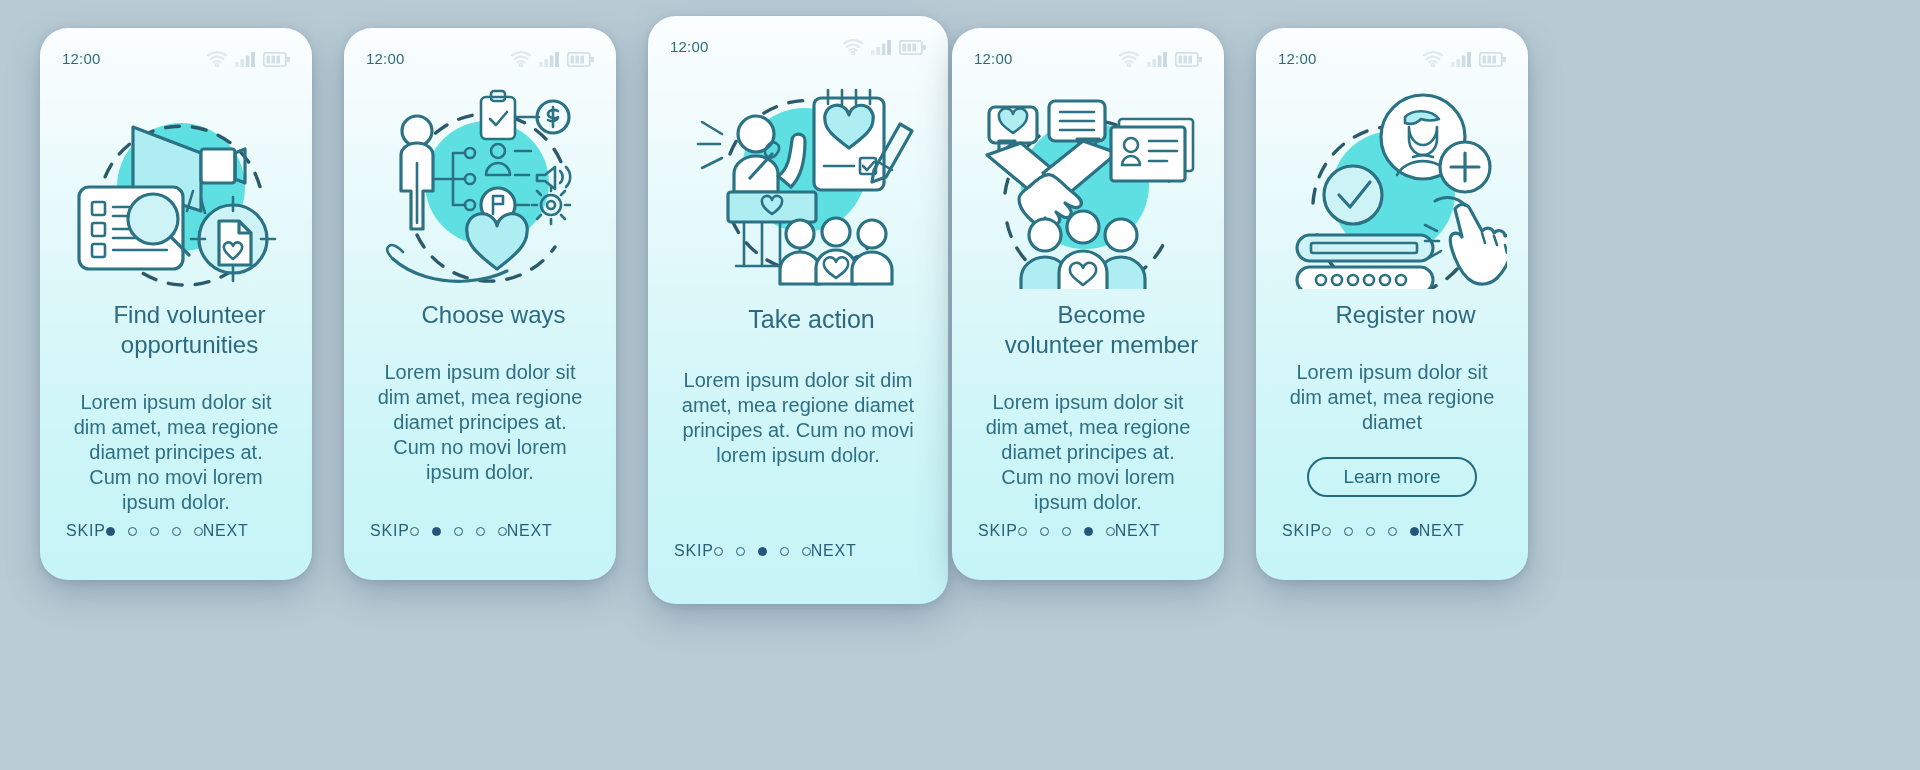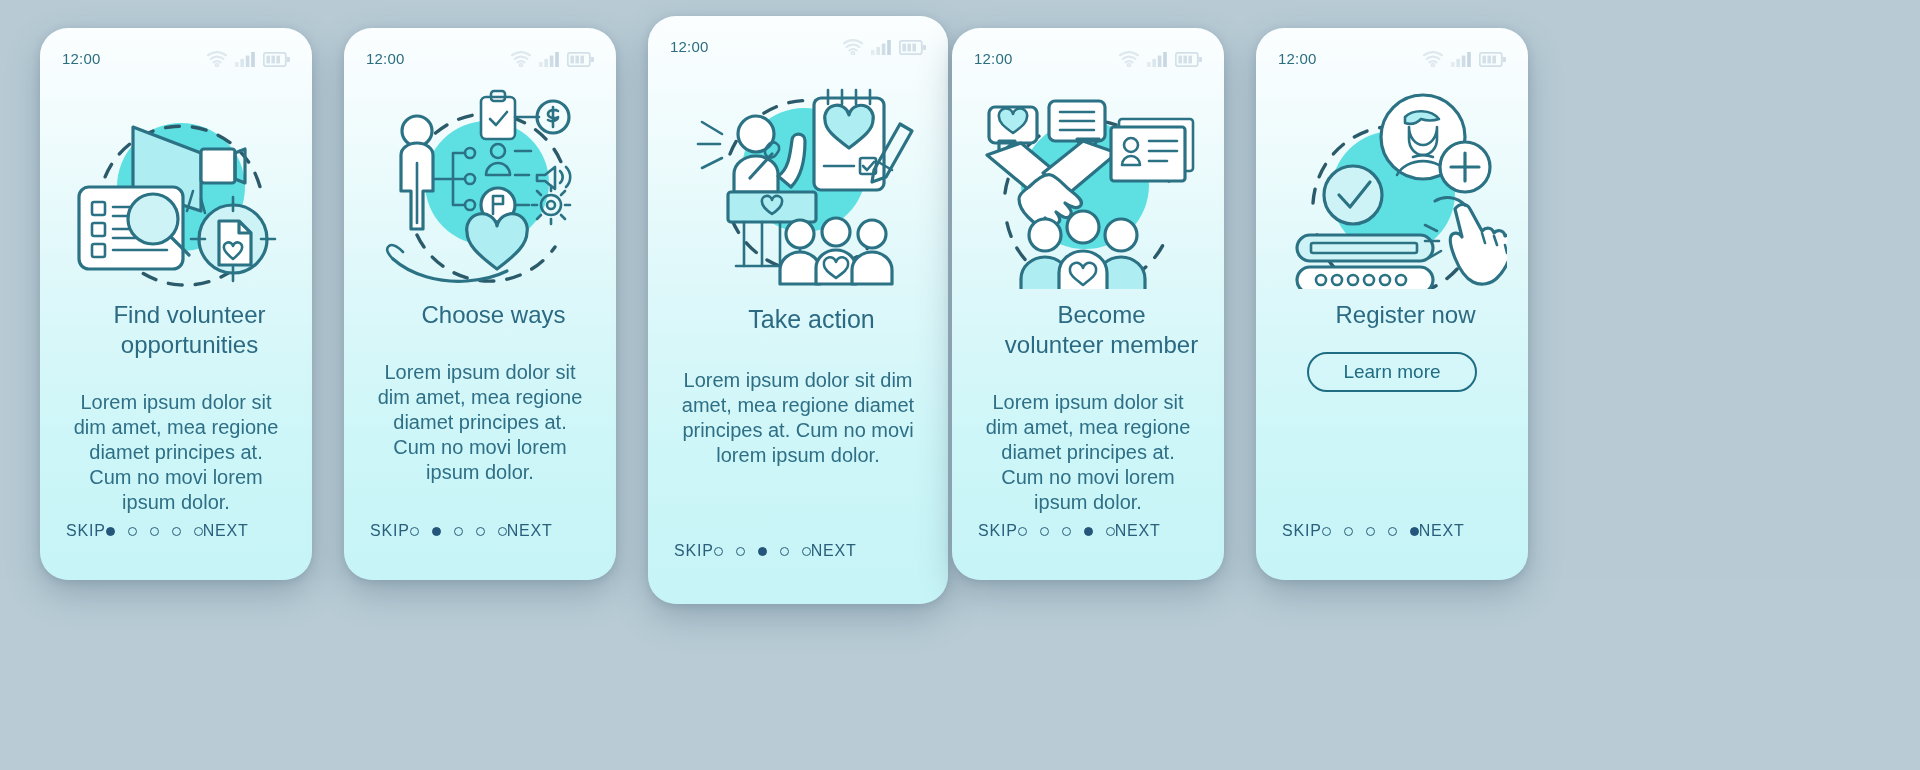--- a/index.html
+++ b/index.html
@@ -556,20 +556,21 @@
         <path class="ln" d="M178 126 c4-6 12-6 15 0 l12 22 c4-4 10-4 12 2 c3-4 10-3 11 3 c4-2 9 2 8 8 c-2 14-8 26-16 34 c-6 6-16 8-24 4 c-8-4-14-14-18-24 c-4-10-6-18-4-22 c2-4 8-4 11 1z"></path>
         <path class="ln2" d="M205 150 l3 10 M217 153 l3 9 M228 162 l2 8"></path>
         <path class="ln" d="M158 118 c10-6 22-4 30 4"></path>
         <path class="ln2" d="M160 148 l-12 -6 M162 158 l-14 0 M164 168 l-12 7"></path>
       </svg>
     </div>
 
     <div class="title">
       <div>Register now</div>
     </div>
+    <div class="desc">Lorem ipsum dolor sit dim amet, mea regione diamet</div>
     <div class="cta-wrap">
       <button class="cta">Learn more</button>
     </div>
 
     <div class="nav">
       <button class="navbtn">SKIP</button>
       <div class="dots">
         <span class="dot"></span>
         <span class="dot"></span>
         <span class="dot"></span>

